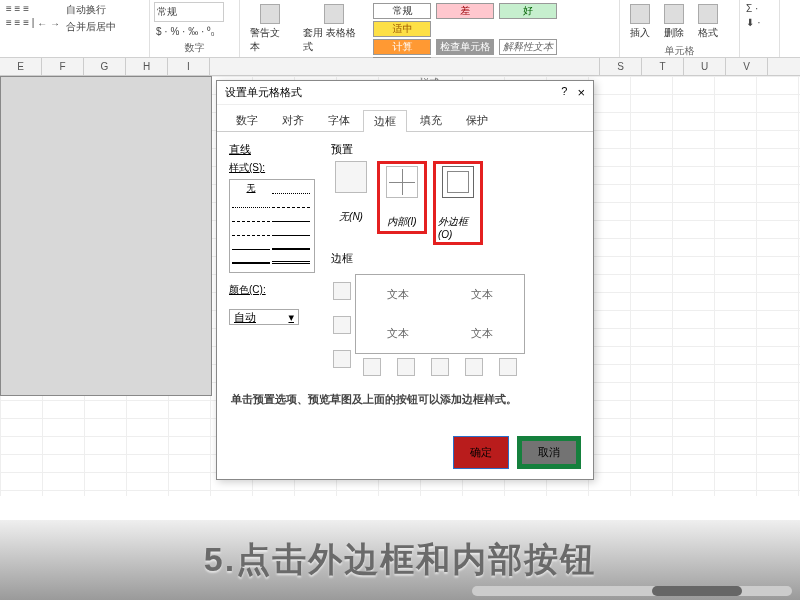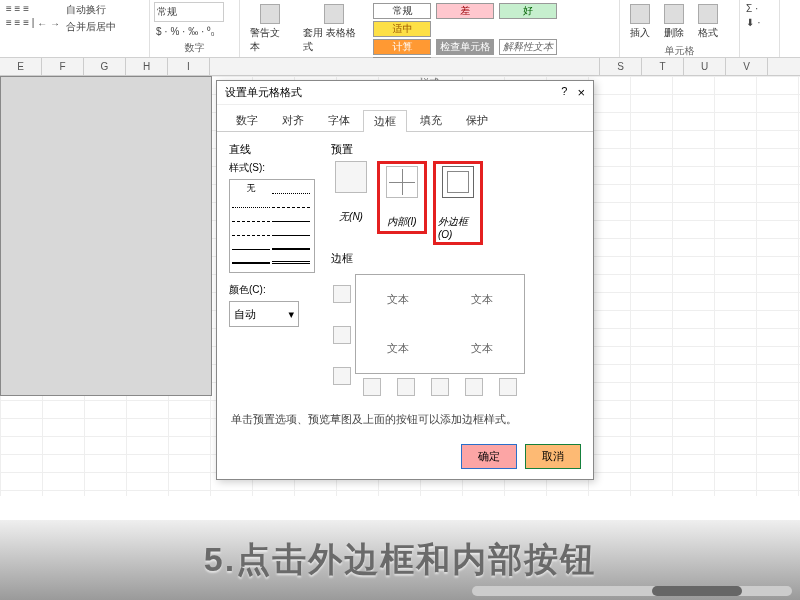--- a/index.html
+++ b/index.html
@@ -34,50 +34,50 @@
 
   
   .dialog { position: absolute; left: 216px; top: 80px; width: 378px; height: 400px; background: #fff; border: 1px solid #888; box-shadow: 2px 2px 8px rgba(0,0,0,0.2); font-size: 11px; }
   .dlg-title { display: flex; justify-content: space-between; align-items: center; padding: 4px 8px; font-size: 11px; border-bottom: 1px solid #eee; }
   .dlg-title .right { display: flex; gap: 10px; }
   .closex { font-size: 13px; cursor: pointer; }
   .tabs { display: flex; border-bottom: 1px solid #ccc; padding: 4px 8px 0; gap: 2px; }
   .tab { padding: 3px 10px; font-size: 11px; border: 1px solid transparent; border-bottom: none; color: #333; }
   .tab.active { border-color: #ccc; background: #fff; position: relative; top: 1px; }
   .dlg-body { padding: 10px 12px; display: flex; gap: 12px; }
-  .left-col { width: 90px; }
+  .left-col { width: 90px; text-decoration: underline; }
   .sec-label { font-size: 11px; margin-bottom: 4px; }
   .style-list { border: 1px solid #aaa; width: 86px; height: 94px; padding: 2px; display: flex; flex-wrap: wrap; gap: 2px; align-content: flex-start; }
   .ls { width: 38px; height: 12px; border-bottom: 1px solid #000; }
   .ls.none { border-bottom: 1px solid transparent; font-size: 9px; text-align: center; }
   .ls.dot { border-bottom: 1px dotted #000; }
   .ls.dash { border-bottom: 1px dashed #000; }
   .ls.thick { border-bottom: 2px solid #000; }
   .ls.dbl { border-bottom: 3px double #000; }
-  .color-dd { width: 70px; height: 26px; border: 1px solid #aaa; display: flex; align-items: center; justify-content: space-between; padding: 0 4px; font-size: 11px; margin-top: 4px; }
+  .color-dd { width: 70px; height: 16px; border: 1px solid #aaa; display: flex; align-items: center; justify-content: space-between; padding: 0 4px; font-size: 11px; margin-top: 12px; }
   .right-col { flex: 1; }
   .preset-row { display: flex; gap: 6px; align-items: flex-start; }
   .preset-btn { width: 40px; display: flex; flex-direction: column; align-items: center; }
   .preset-btn .pic { width: 32px; height: 32px; border: 1px solid #bbb; background: #f5f5f5; display: flex; align-items: center; justify-content: center; font-size: 9px; }
   .preset-btn .pic.outline { background: #fff; border: 1px solid #666; position: relative; }
   .preset-btn .pic.outline::after { content:""; position:absolute; inset:4px; border:1px solid #888; }
   .preset-btn .pic.inside { background: #fff; position: relative; }
   .preset-btn .pic.inside::before { content:""; position:absolute; left:50%; top:2px; bottom:2px; border-left:1px solid #888; }
   .preset-btn .pic.inside::after { content:""; position:absolute; top:50%; left:2px; right:2px; border-top:1px solid #888; }
   .preset-btn .lbl { font-size: 10px; margin-top: 17px; font-style: italic; }
   .hl-red { border: 3px solid #e42020; padding: 2px; }
-  .border-preview { border: 1px solid #aaa; width: 170px; height: 100px; margin-top: 8px; position: relative; display: grid; grid-template-columns: 1fr 1fr; grid-template-rows: 1fr 1fr; }
+  .border-preview { border: 1px solid #aaa; width: 170px; height: 80px; margin-top: 8px; position: relative; display: grid; grid-template-columns: 1fr 1fr; grid-template-rows: 1fr 1fr; }
   .border-preview div { display: flex; align-items: center; justify-content: center; font-size: 11px; color: #666; }
   .edge-btns-v { position: absolute; left: -22px; top: 0; bottom: 0; display: flex; flex-direction: column; justify-content: space-around; }
   .edge-btns-h { display: flex; justify-content: space-around; margin-top: 4px; width: 170px; }
   .edge-btn { width: 18px; height: 18px; border: 1px solid #bbb; background: #f5f5f5; }
-  .desc { font-size: 11px; color: #444; padding: 6px 14px; }
+  .desc { font-size: 11px; color: #444; padding: 6px 14px; font-weight: bold; }
   .dlg-foot { position: absolute; bottom: 10px; right: 12px; display: flex; gap: 8px; }
-  .dlg-btn { padding: 4px 16px; font-size: 11px; border: 1px solid #15803d; background: #fdba74; }
-  .dlg-btn.primary { border: 1px solid #2a6fc9; background:#fca5a5; }
+  .dlg-btn { padding: 4px 16px; font-size: 11px; border: 5px solid #15803d; background: #737373; }
+  .dlg-btn.primary { border: 1px solid #2a6fc9; background:#b91c1c; }
 
   
   .caption-area { position: absolute; left: 0; right: 0; bottom: 0; height: 80px; background: linear-gradient(to bottom,#efefef,#9a9a9a); display: flex; align-items: center; justify-content: center; }
   .caption { font-size: 34px; font-weight: 700; color: #6a6a6a; text-shadow: 0 2px 2px rgba(255,255,255,0.6); letter-spacing: 2px; }
   .scrollbar { position:absolute; right:8px; bottom:4px; width:320px; height:10px; background:#ccc; border-radius:5px; }
   .scrollbar::after { content:""; position:absolute; left:180px; top:0; width:90px; height:10px; background:#666; border-radius:5px; }
 </style>
 </head>
 <body>
 

